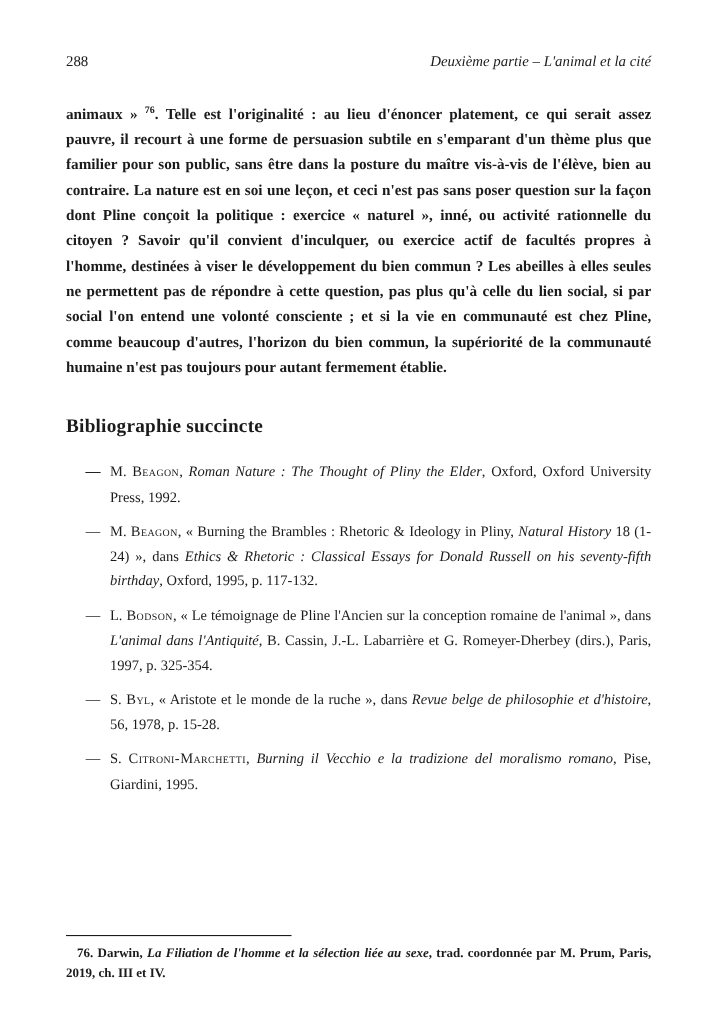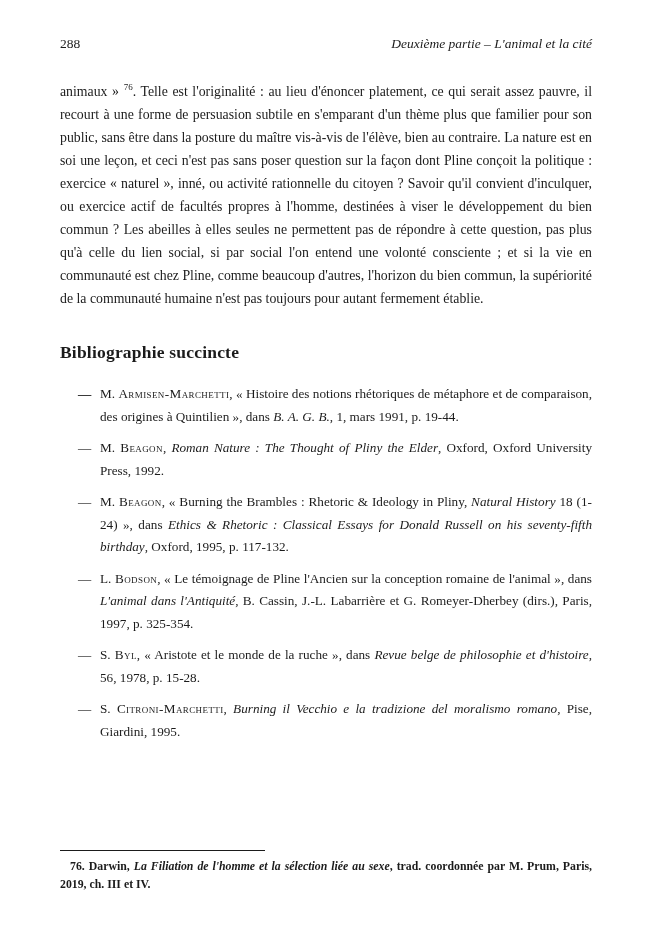--- a/index.html
+++ b/index.html
@@ -16,30 +16,31 @@
   .content {
     position: absolute;
     left: 60px;
     right: 58px;
     top: 0;
   }
   .running-header {
     display: flex;
     justify-content: space-between;
     align-items: baseline;
-    padding-top: 36px;
+    padding-top: 48px;
     font-size: 13.5px;
   }
   .page-number { font-style: normal; }
   .header-title { font-style: italic; }
   .body-paragraph {
     margin: 28px 0 0 0;
     font-size: 13.8px;
     line-height: 23px;
     text-align: justify;
+    font-weight: bold;
   }
   .section-title {
     margin: 32px 0 12px 0;
     font-size: 17.5px;
     font-weight: bold;
     letter-spacing: 0.2px;
   }
   .bib-list { margin-top: 20px; }
   .bib-entry {
     position: relative;
@@ -88,21 +89,21 @@
       <span class="page-number">288</span>
       <span class="header-title">Deuxième partie – L'animal et la cité</span>
     </header>
 
     <p class="body-paragraph"><span class="seg-n">animaux » </span><span class="seg-sup">76</span><span class="seg-n">. Telle est l'originalité : au lieu d'énoncer platement, ce qui serait assez pauvre, il recourt à une forme de persuasion subtile en s'emparant d'un thème plus que familier pour son public, sans être dans la posture du maître vis-à-vis de l'élève, bien au contraire. La nature est en soi une leçon, et ceci n'est pas sans poser question sur la façon dont Pline conçoit la politique : exercice « naturel », inné, ou activité rationnelle du citoyen ? Savoir qu'il convient d'inculquer, ou exercice actif de facultés propres à l'homme, destinées à viser le développement du bien commun ? Les abeilles à elles seules ne permettent pas de répondre à cette question, pas plus qu'à celle du lien social, si par social l'on entend une volonté consciente ; et si la vie en communauté est chez Pline, comme beaucoup d'autres, l'horizon du bien commun, la supériorité de la communauté humaine n'est pas toujours pour autant fermement établie.</span></p>
 
     <h2 class="section-title">Bibliographie succincte</h2>
 
     <div class="bib-list" id="bib-list">
         <div class="bib-entry"><span class="bib-dash">—</span></div>
-        <div class="bib-entry"><span class="bib-dash">—</span><span class="bib-text"><span class="seg-n">M. </span><span class="seg-sc">Armisen-Marchetti</span><span class="seg-n">, « Histoire des notions rhétoriques de métaphore et de comparaison, des origines à Quintilien », dans </span><span class="seg-i">B. A. G. B.</span><span class="seg-n">, 1, mars 1991, p. 19-44.</span></span></div>
+        <div class="bib-entry"><span class="bib-dash">—</span></div>
         <div class="bib-entry"><span class="bib-dash">—</span><span class="bib-text"><span class="seg-n">M. </span><span class="seg-sc">Beagon</span><span class="seg-n">, </span><span class="seg-i">Roman Nature : The Thought of Pliny the Elder</span><span class="seg-n">, Oxford, Oxford University Press, 1992.</span></span></div>
         <div class="bib-entry"><span class="bib-dash">—</span><span class="bib-text"><span class="seg-n">M. </span><span class="seg-sc">Beagon</span><span class="seg-n">, « Burning the Brambles : Rhetoric &amp; Ideology in Pliny, </span><span class="seg-i">Natural History</span><span class="seg-n"> 18 (1-24) », dans </span><span class="seg-i">Ethics &amp; Rhetoric : Classical Essays for Donald Russell on his seventy-fifth birthday</span><span class="seg-n">, Oxford, 1995, p. 117-132.</span></span></div>
         <div class="bib-entry"><span class="bib-dash">—</span><span class="bib-text"><span class="seg-n">L. </span><span class="seg-sc">Bodson</span><span class="seg-n">, « Le témoignage de Pline l'Ancien sur la conception romaine de l'animal », dans </span><span class="seg-i">L'animal dans l'Antiquité</span><span class="seg-n">, B. Cassin, J.-L. Labarrière et G. Romeyer-Dherbey (dirs.), Paris, 1997, p. 325-354.</span></span></div>
         <div class="bib-entry"><span class="bib-dash">—</span><span class="bib-text"><span class="seg-n">S. </span><span class="seg-sc">Byl</span><span class="seg-n">, « Aristote et le monde de la ruche », dans </span><span class="seg-i">Revue belge de philosophie et d'histoire</span><span class="seg-n">, 56, 1978, p. 15-28.</span></span></div>
         <div class="bib-entry"><span class="bib-dash">—</span><span class="bib-text"><span class="seg-n">S. </span><span class="seg-sc">Citroni-Marchetti</span><span class="seg-n">, </span><span class="seg-i">Burning il Vecchio e la tradizione del moralismo romano</span><span class="seg-n">, Pise, Giardini, 1995.</span></span></div>
       </div>
 
   </div>
 
   <div class="footnote-area">

